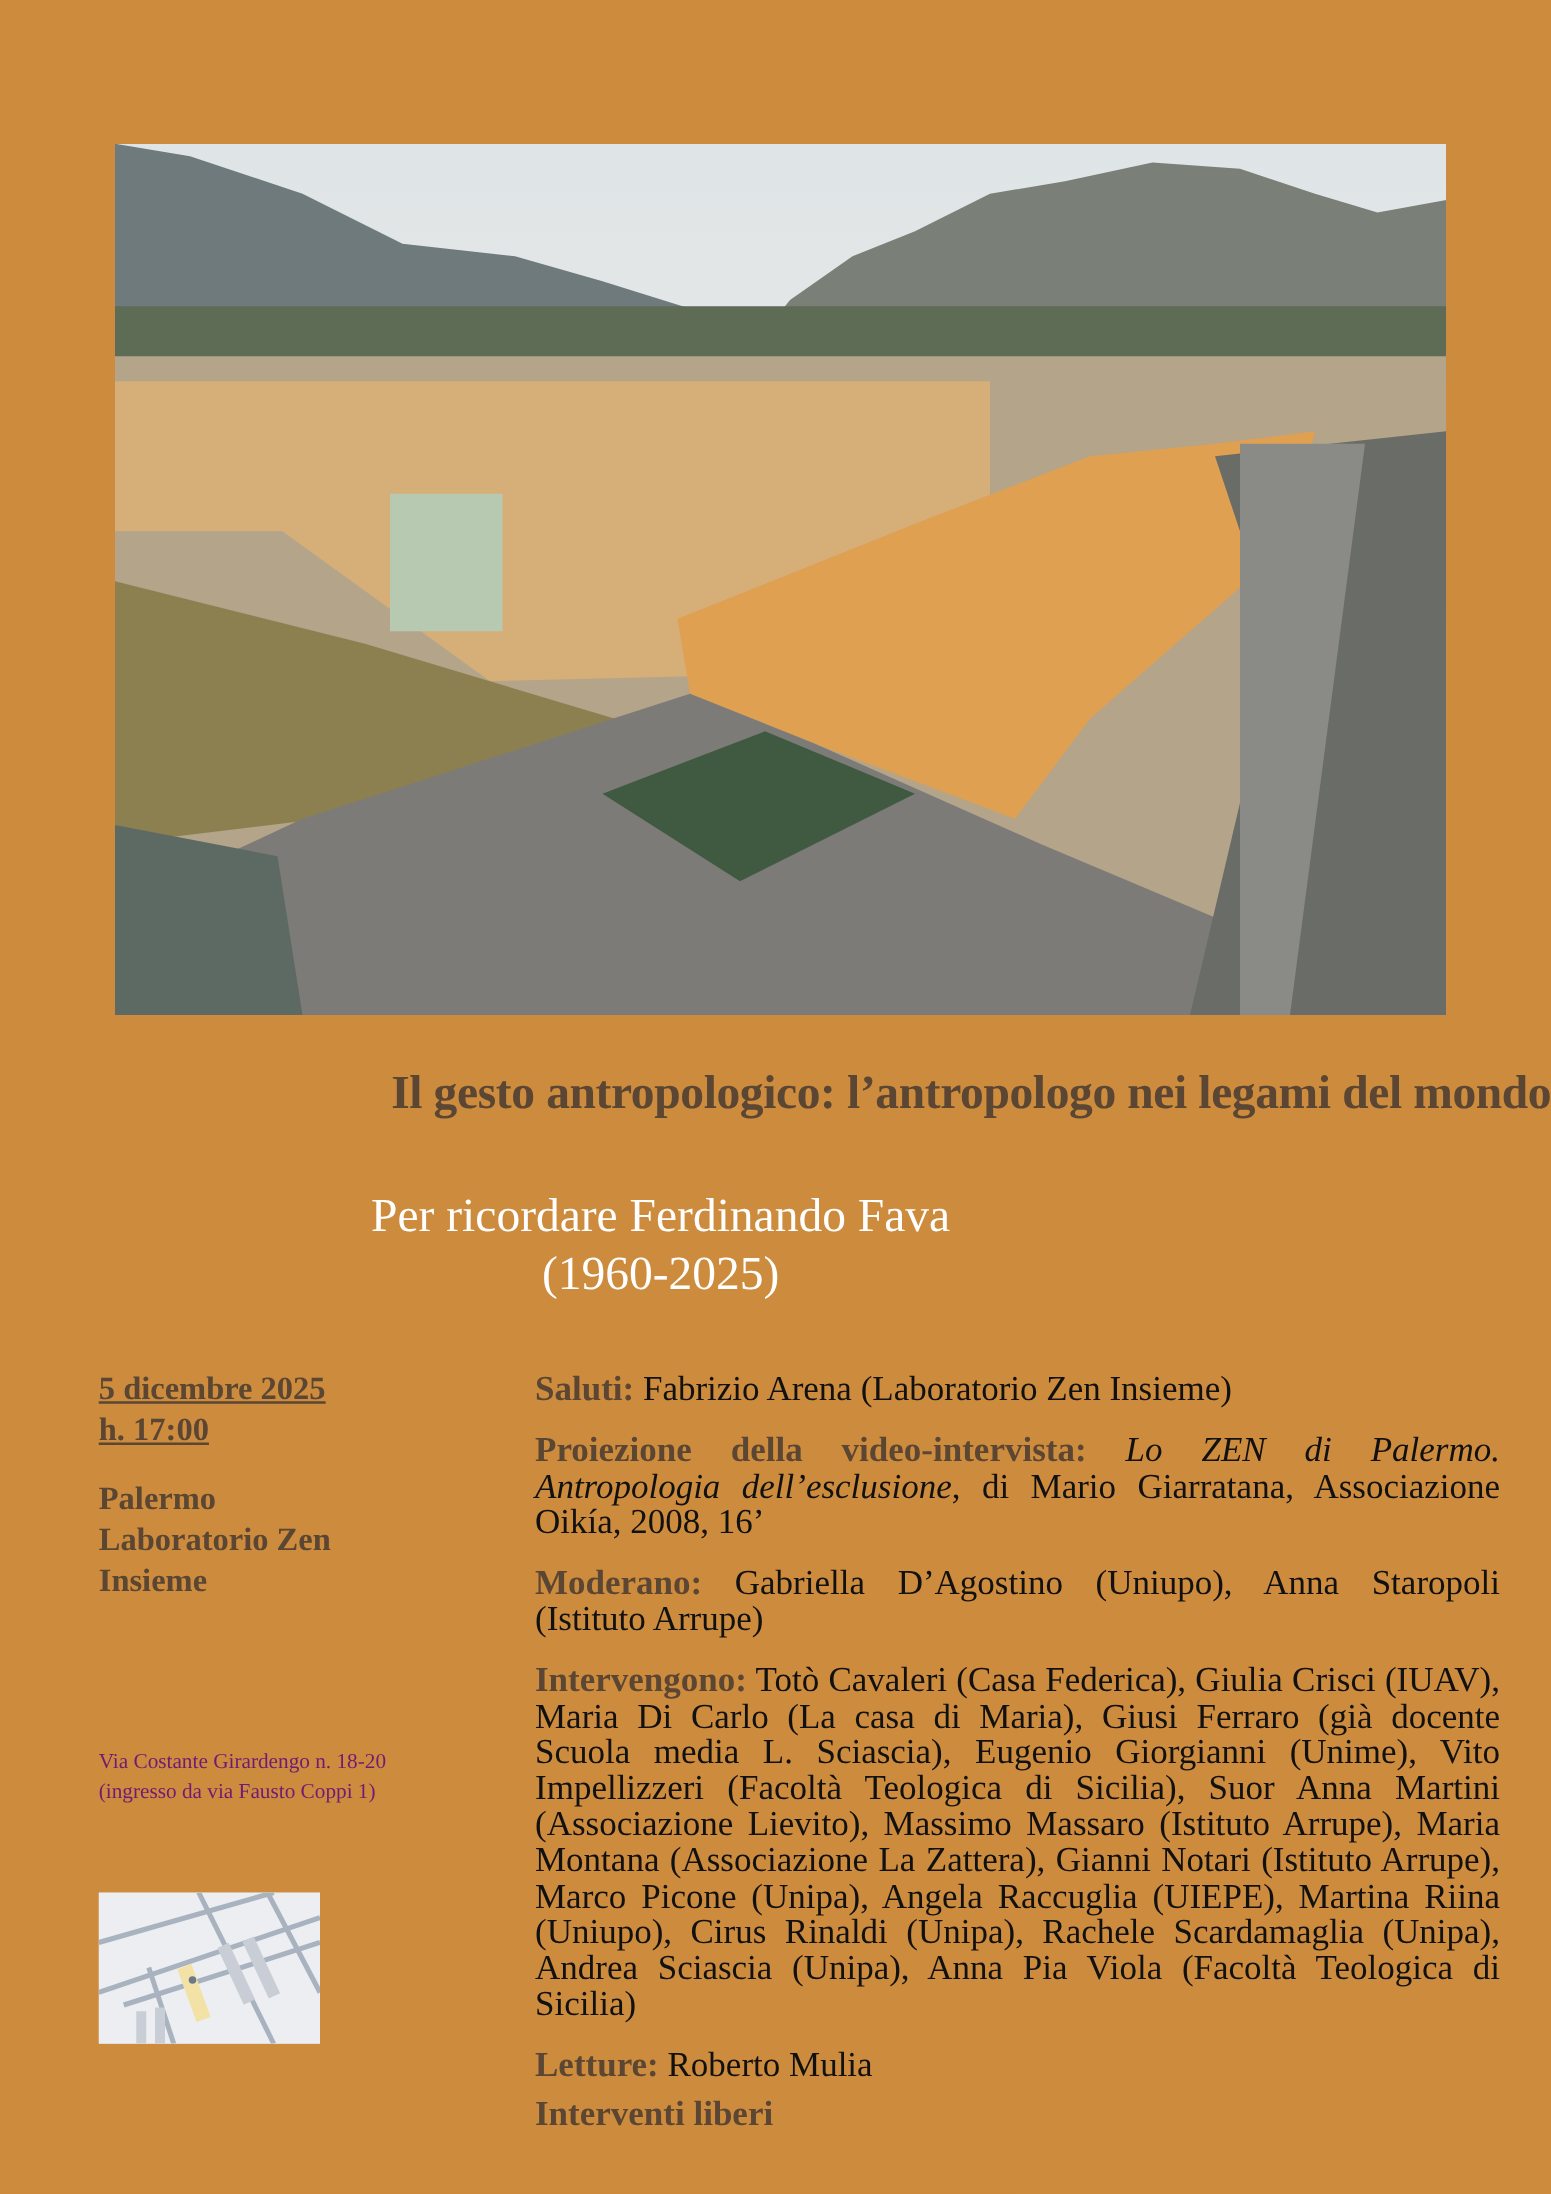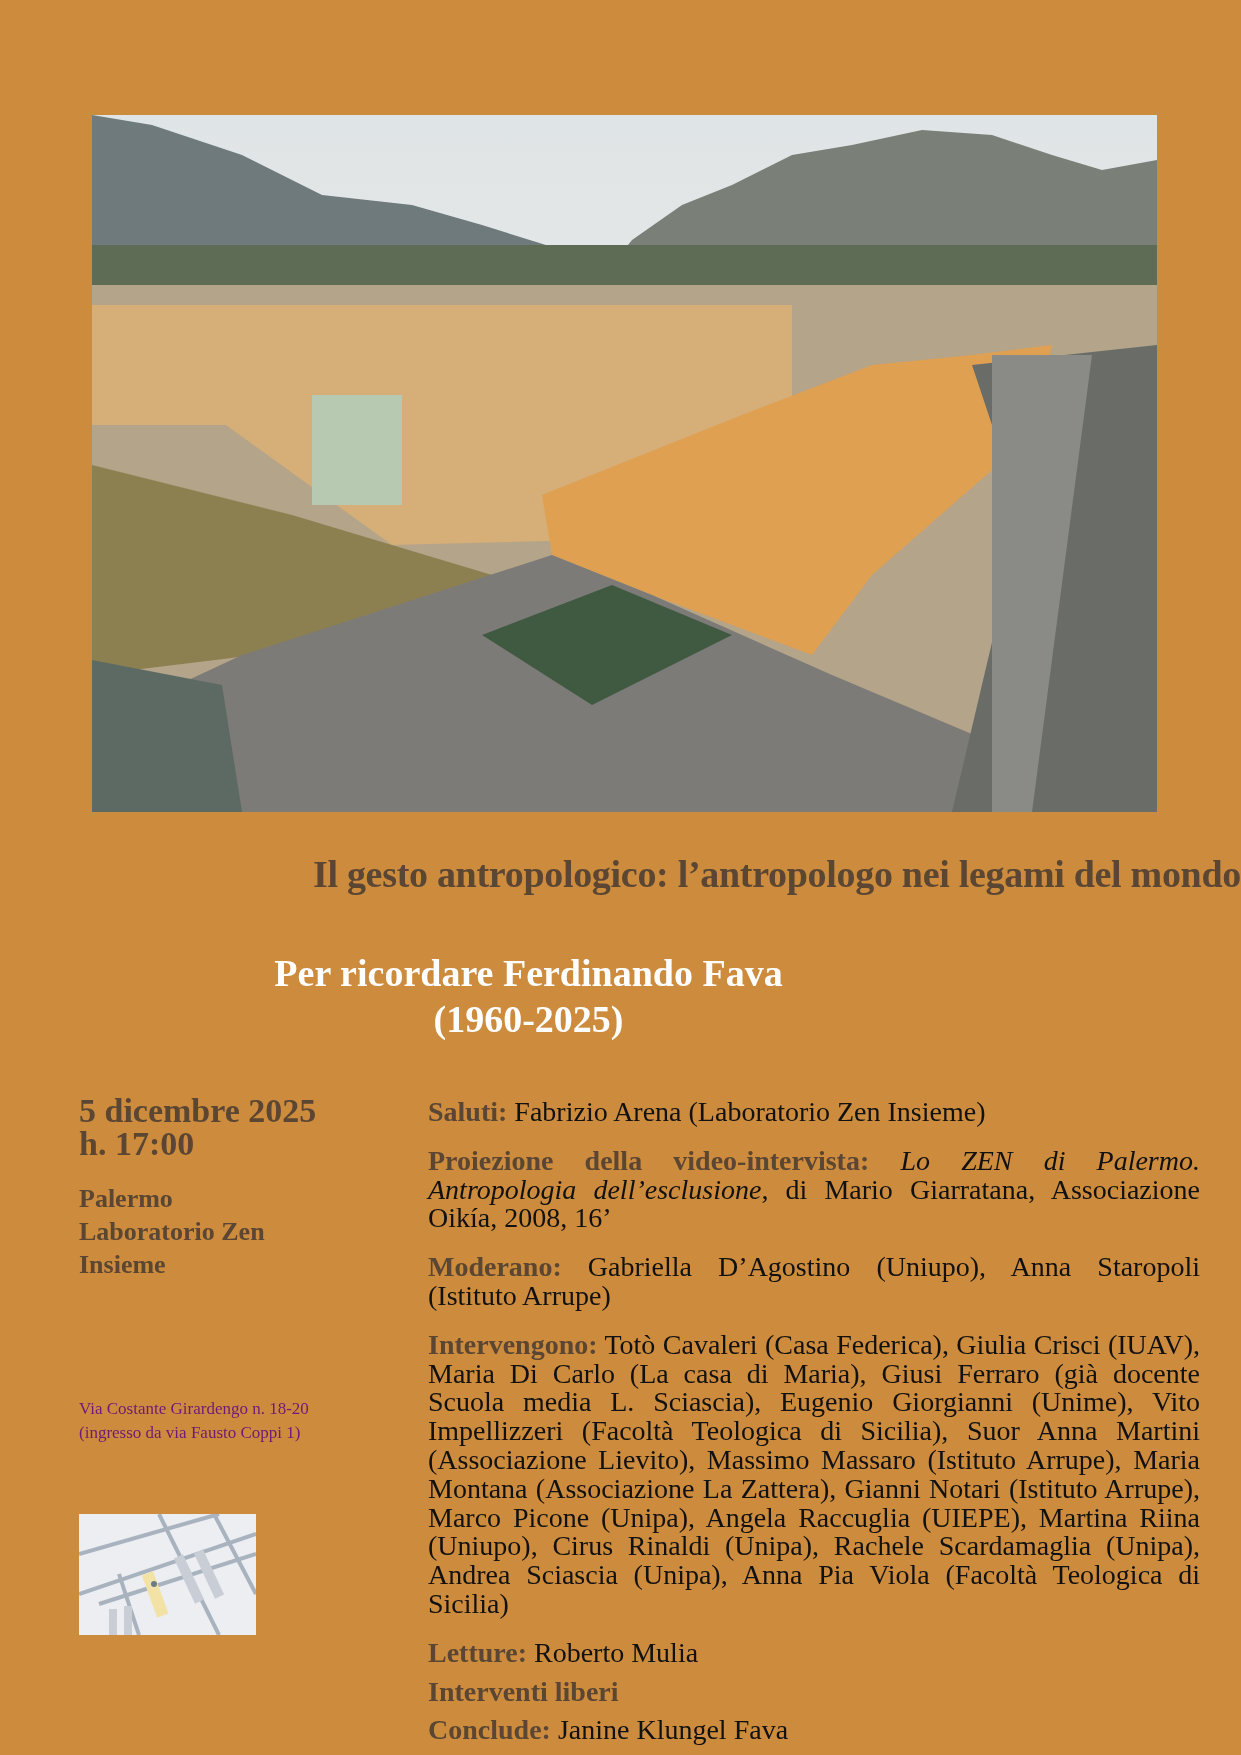--- a/index.html
+++ b/index.html
@@ -3,23 +3,23 @@
 <meta charset="utf-8">
 <style>
   html, body { margin:0; padding:0; }
   body { width:1241px; height:1755px; background:#CD8B3D; position:relative; overflow:hidden;
          font-family:"Liberation Serif", serif; }
   .photo { position:absolute; left:92px; top:115px; width:1065px; height:697px; overflow:hidden; }
   .photo svg { display:block; width:100%; height:100%; }
   .title { position:absolute; left:0; width:1241px; top:852px; text-align:right; color:#5A4632;
            font-weight:bold; font-size:38px; letter-spacing:-0.3px; }
   .subtitle { position:absolute; left:0; width:1057px; top:950px; text-align:center; color:#fff;
-              font-weight:bold; font-size:38px; line-height:46px; }
+              font-weight:normal; font-size:38px; line-height:46px; }
   .left-col { position:absolute; left:79px; top:1094px; width:300px; color:#5A4632; }
-  .when { font-weight:bold; font-size:34px; line-height:33px; }
+  .when { font-weight:bold; font-size:26px; line-height:33px;text-decoration:underline; }
   .where { font-weight:bold; font-size:26px; line-height:33px; margin-top:22px; }
   .address { position:absolute; left:79px; top:1397px; width:230px; color:#701a75; font-size:17px; line-height:24px; }
   .map { position:absolute; left:79px; top:1514px; width:177px; height:121px; background:#e9ecef; overflow:hidden; }
   .map svg { width:100%; height:100%; display:block; }
   .right-col { position:absolute; left:428px; top:1098px; width:772px; font-size:28px; line-height:28.8px; color:#111; }
   .right-col p { margin:0 0 20px 0; text-align:justify; }
   .right-col p.tight { margin-bottom:10px; }
   .lbl { color:#5A4632; font-weight:bold; }
 </style>
 </head>
@@ -98,14 +98,13 @@
   </svg>
 </div>
 
 <div class="right-col">
   <p><span class="lbl">Saluti:</span><span> Fabrizio Arena (Laboratorio Zen Insieme)</span></p>
   <p><span class="lbl">Proiezione della video-intervista:</span><i> Lo ZEN di Palermo. Antropologia dell’esclusione</i><span>, di Mario Giarratana, Associazione Oikía, 2008, 16’</span></p>
   <p><span class="lbl">Moderano:</span><span> Gabriella D’Agostino (Uniupo), Anna Staropoli (Istituto Arrupe)</span></p>
   <p><span class="lbl">Intervengono:</span><span> Totò Cavaleri (Casa Federica), Giulia Crisci (IUAV), Maria Di Carlo (La casa di Maria), Giusi Ferraro (già docente Scuola media L. Sciascia), Eugenio Giorgianni (Unime), Vito Impellizzeri (Facoltà Teologica di Sicilia), Suor Anna Martini (Associazione Lievito), Massimo Massaro (Istituto Arrupe), Maria Montana (Associazione La Zattera), Gianni Notari (Istituto Arrupe), Marco Picone (Unipa), Angela Raccuglia (UIEPE), Martina Riina (Uniupo), Cirus Rinaldi (Unipa), Rachele Scardamaglia (Unipa), Andrea Sciascia (Unipa), Anna Pia Viola (Facoltà Teologica di Sicilia)</span></p>
   <p class="tight"><span class="lbl">Letture:</span><span> Roberto Mulia</span></p>
   <p class="tight"><span class="lbl">Interventi liberi</span></p>
-  <p><span class="lbl">Conclude:</span><span> Janine Klungel Fava</span></p>
 </div>
 
 </body></html>

